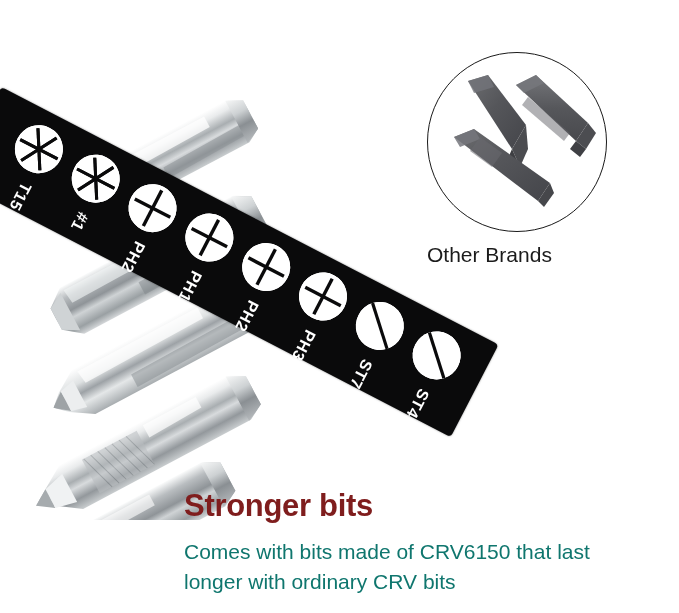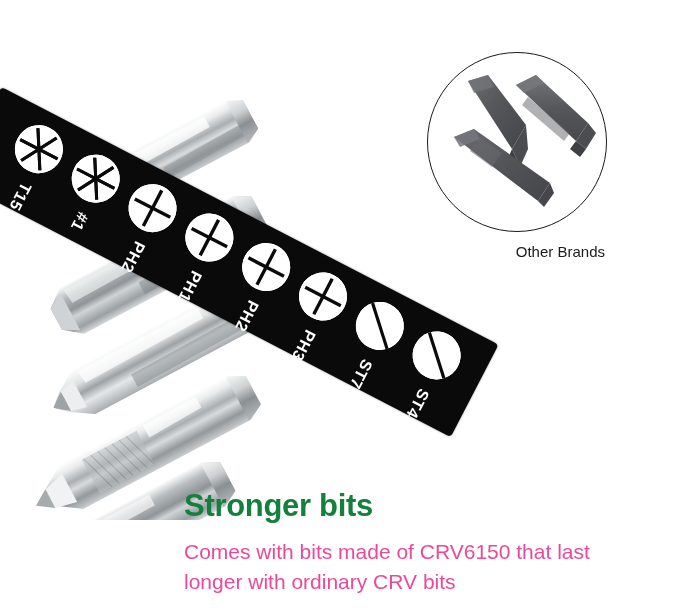--- a/index.html
+++ b/index.html
@@ -72,41 +72,41 @@
   
   .brand-circle {
     position: absolute;
     border: 1.6px solid #1a1a1a;
     border-radius: 50%;
     background: #ffffff;
     overflow: hidden;
   }
   .brand-caption {
     position: absolute;
-    text-align: right;
+    text-align: left;
     color: #1b1b1b;
-    font-size: 15px;
+    font-size: 21px;
     font-family: "Liberation Sans", sans-serif;
     white-space: nowrap;
   }
 
   
   .headline {
     position: absolute;
     font-size: 31px;
     font-weight: 700;
-    color: #15803d;
+    color: #7f1d1d;
     letter-spacing: -0.3px;
     white-space: nowrap;
   }
   .subcopy {
     position: absolute;
     font-size: 21px;
     line-height: 30px;
-    color: #ec4899;
+    color: #0f766e;
     width: 470px;
   }
 </style>
 </head>
 <body>
 
 <div id="stage">
 
   <div class="bits-layer">
     <svg width="340" height="520" viewBox="0 0 340 520">

